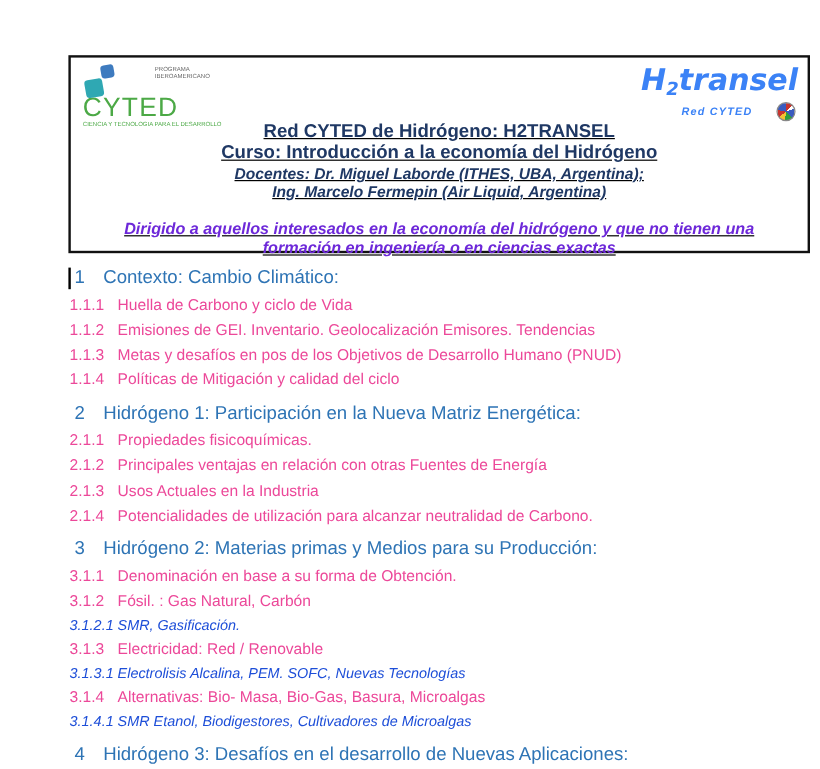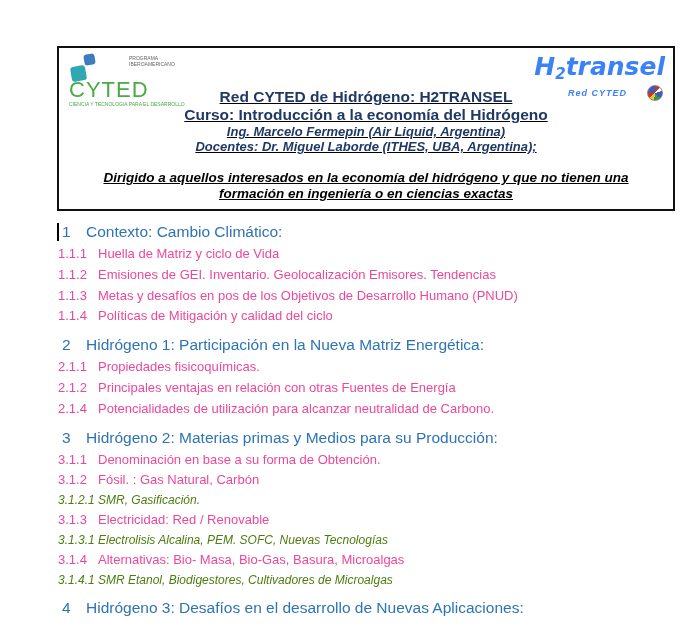--- a/index.html
+++ b/index.html
@@ -35,34 +35,34 @@
   .h2-logo{position:absolute;right:8px;top:6px;text-align:center;color:#3b82f6;}
   .h2-name{font-family:"DejaVu Sans",sans-serif;font-size:25px;line-height:26px;font-style:italic;font-weight:bold;white-space:nowrap;}
   .h2-name .subnum{font-size:15px;vertical-align:-4px;}
   .h2-sub{display:flex;align-items:center;justify-content:flex-end;gap:20px;margin-top:-2px;padding-right:2px;}
   .h2-subtext{font-size:9px;font-weight:bold;font-style:italic;letter-spacing:1px;}
   .globe{width:16px;height:16px;border-radius:50%;flex:none;
     background:conic-gradient(#c8342e 0 12%, #fff 12% 20%, #3a5bbf 20% 38%, #2e9e3f 38% 52%, #f2c233 52% 64%, #c8342e 64% 78%, #3a5bbf 78% 100%);
     border:1px solid #888;box-sizing:border-box;}
 
   
-  .titles{padding-top:40px;text-align:center;color:#1f3864;}
+  .titles{padding-top:40px;text-align:center;color:#1f3864;margin-top:13px;}
   .title-line{font-size:15.5px;line-height:18px;font-weight:bold;}
   .docente-line{font-size:13px;line-height:15px;font-weight:bold;font-style:italic;}
-  .audience{margin-top:16px;text-align:center;color:#000000;
+  .audience{margin-top:16px;text-align:center;color:#6d28d9;
     font-size:13.5px;line-height:16px;font-weight:bold;font-style:italic;}
 
   
   .outline{position:absolute;left:58px;top:222px;width:580px;}
   .section-heading{display:flex;font-size:15.5px;line-height:20px;color:#2e74b5;margin-top:8px;margin-bottom:2px;}
   .section-heading:first-child{margin-top:0;}
   .section-heading .num{width:28px;flex:none;position:relative;padding-left:4px;box-sizing:border-box;}
   .outline-row{display:flex;font-size:13px;line-height:20.8px;color:#ec4899;}
   .outline-row .num{width:40px;flex:none;}
-  .outline-row.sub{font-size:12px;line-height:19px;font-style:italic;color:#4d7c0f;}
+  .outline-row.sub{font-size:12px;line-height:19px;font-style:italic;color:#1d4ed8;}
   .caret{position:absolute;left:-1px;top:1px;width:1.5px;height:18px;background:#000;}
 </style>
 </head>
 <body>
 
 <div class="header-box">
 
   <div class="cyted-logo">
     <div class="cyted-top">
       <div class="pinwheel">
@@ -82,39 +82,39 @@
     <div class="h2-name"><span>H</span><span class="subnum">2</span><span>transel</span></div>
     <div class="h2-sub">
       <span class="h2-subtext">Red CYTED</span>
       <span class="globe"></span>
     </div>
   </div>
 
   <div class="titles">
     <div class="title-line">Red CYTED de Hidrógeno: H2TRANSEL</div>
     <div class="title-line">Curso: Introducción a la economía del Hidrógeno</div>
+    <div class="docente-line">Docentes: Dr. Miguel Laborde  (ITHES, UBA, Argentina);</div>
     <div class="docente-line">Ing. Marcelo Fermepin (Air Liquid, Argentina)</div>
-    <div class="docente-line">Docentes: Dr. Miguel Laborde  (ITHES, UBA, Argentina);</div>
   </div>
 
   <div class="audience">
     <div>Dirigido a aquellos interesados en la economía del hidrógeno y que no tienen una</div>
     <div>formación en ingeniería o en ciencias exactas</div>
   </div>
 
 </div>
 
 <div class="outline">
     <div class="section-heading">
       <span class="num">1<span class="caret"></span></span>
       <span class="stitle">Contexto: Cambio Climático:</span>
     </div>
     <div class="outline-row">
       <span class="num">1.1.1</span>
-      <span class="txt">Huella de Matriz y ciclo de Vida</span>
+      <span class="txt">Huella de Carbono y ciclo de Vida</span>
     </div>
     <div class="outline-row">
       <span class="num">1.1.2</span>
       <span class="txt">Emisiones de GEI. Inventario. Geolocalización Emisores. Tendencias</span>
     </div>
     <div class="outline-row">
       <span class="num">1.1.3</span>
       <span class="txt">Metas y desafíos en pos de los Objetivos de Desarrollo Humano (PNUD)</span>
     </div>
     <div class="outline-row">
@@ -125,20 +125,24 @@
       <span class="num">2</span>
       <span class="stitle">Hidrógeno 1: Participación en la Nueva Matriz Energética:</span>
     </div>
     <div class="outline-row">
       <span class="num">2.1.1</span>
       <span class="txt">Propiedades fisicoquímicas.</span>
     </div>
     <div class="outline-row">
       <span class="num">2.1.2</span>
       <span class="txt">Principales ventajas en relación con otras Fuentes de Energía</span>
+    </div>
+    <div class="outline-row">
+      <span class="num">2.1.3</span>
+      <span class="txt">Usos Actuales en la Industria</span>
     </div>
     <div class="outline-row">
       <span class="num">2.1.4</span>
       <span class="txt">Potencialidades de utilización para alcanzar neutralidad de Carbono.</span>
     </div>
     <div class="section-heading">
       <span class="num">3</span>
       <span class="stitle">Hidrógeno 2: Materias primas y Medios para su Producción:</span>
     </div>
     <div class="outline-row">

